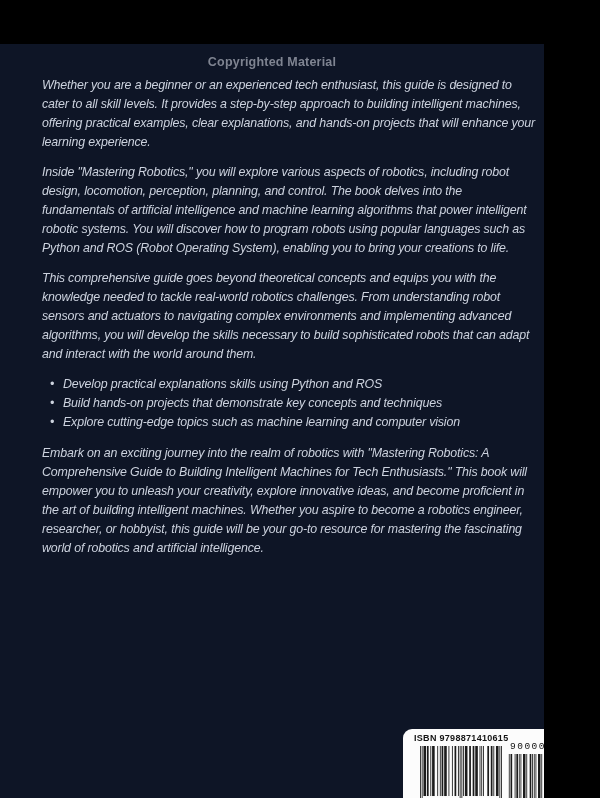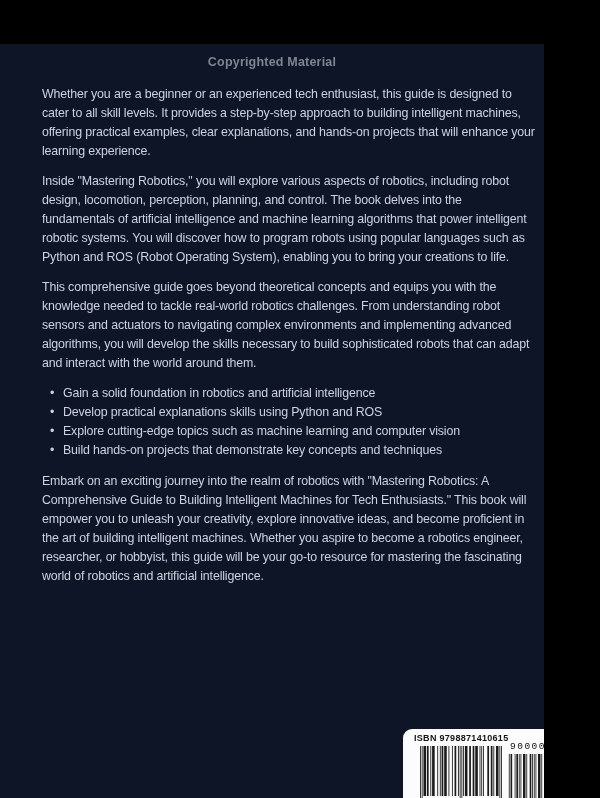--- a/index.html
+++ b/index.html
@@ -11,22 +11,22 @@
   }
   .banner {
     position:absolute; left:0; width:100%; text-align:center;
     font-size:12.5px; font-weight:600; color:#80859​2;
     color:#7f8491; letter-spacing:0.2px;
   }
   .banner-top { top:11px; }
   .banner-bottom { top:765px; }
 
   .content {
-    position:absolute; left:42px; top:41px; width:494px;
-    color:#ccd2de; 
+    position:absolute; left:42px; top:32px; width:494px;
+    color:#ccd2de; font-style:italic;
     font-size:12.4px; line-height:19px; letter-spacing:-0.15px;
   }
   .content p { margin:0 0 11px 0; }
   .content p.kf-heading { margin:2px 0 12px 0; }
   ul.features { list-style:none; margin:0 0 12px 0; padding:0 0 0 21px; }
   ul.features li { position:relative; margin:0; }
   ul.features li::before { content:"\2022"; position:absolute; left:-13px; top:0; }
 
   .barcode-panel {
     position:absolute; left:403px; top:685px; width:152px; height:83px;
@@ -58,24 +58,23 @@
 
 <div class="page">
 
   <div class="banner banner-top">Copyrighted Material</div>
 
   <div class="content">
     <p>Whether you are a beginner or an experienced tech enthusiast, this guide is designed to cater to all skill levels. It provides a step-by-step approach to building intelligent machines, offering practical examples, clear explanations, and hands-on projects that will enhance your learning experience.</p>
     <p>Inside "Mastering Robotics," you will explore various aspects of robotics, including robot design, locomotion, perception, planning, and control. The book delves into the fundamentals of artificial intelligence and machine learning algorithms that power intelligent robotic systems. You will discover how to program robots using popular languages such as Python and ROS (Robot Operating System), enabling you to bring your creations to life.</p>
     <p>This comprehensive guide goes beyond theoretical concepts and equips you with the knowledge needed to tackle real-world robotics challenges. From understanding robot sensors and actuators to navigating complex environments and implementing advanced algorithms, you will develop the skills necessary to build sophisticated robots that can adapt and interact with the world around them.</p>
     <ul class="features">
-      <li>Gain a solid foundation in robotics and artificial intelligence</li>
       <li>Develop practical explanations skills using Python and ROS</li>
+      <li>Build hands-on projects that demonstrate key concepts and techniques</li>
       <li>Explore cutting-edge topics such as machine learning and computer vision</li>
-      <li>Build hands-on projects that demonstrate key concepts and techniques</li>
     </ul>
     <p>Embark on an exciting journey into the realm of robotics with "Mastering Robotics: A Comprehensive Guide to Building Intelligent Machines for Tech Enthusiasts." This book will empower you to unleash your creativity, explore innovative ideas, and become proficient in the art of building intelligent machines. Whether you aspire to become a robotics engineer, researcher, or hobbyist, this guide will be your go-to resource for mastering the fascinating world of robotics and artificial intelligence.</p>
   </div>
 
   <div class="barcode-panel">
     <div class="isbn-label">ISBN 9798871410615</div>
 
     <div class="ean">
       <div class="ean-digits">
         <span class="digit-lead">9</span>

